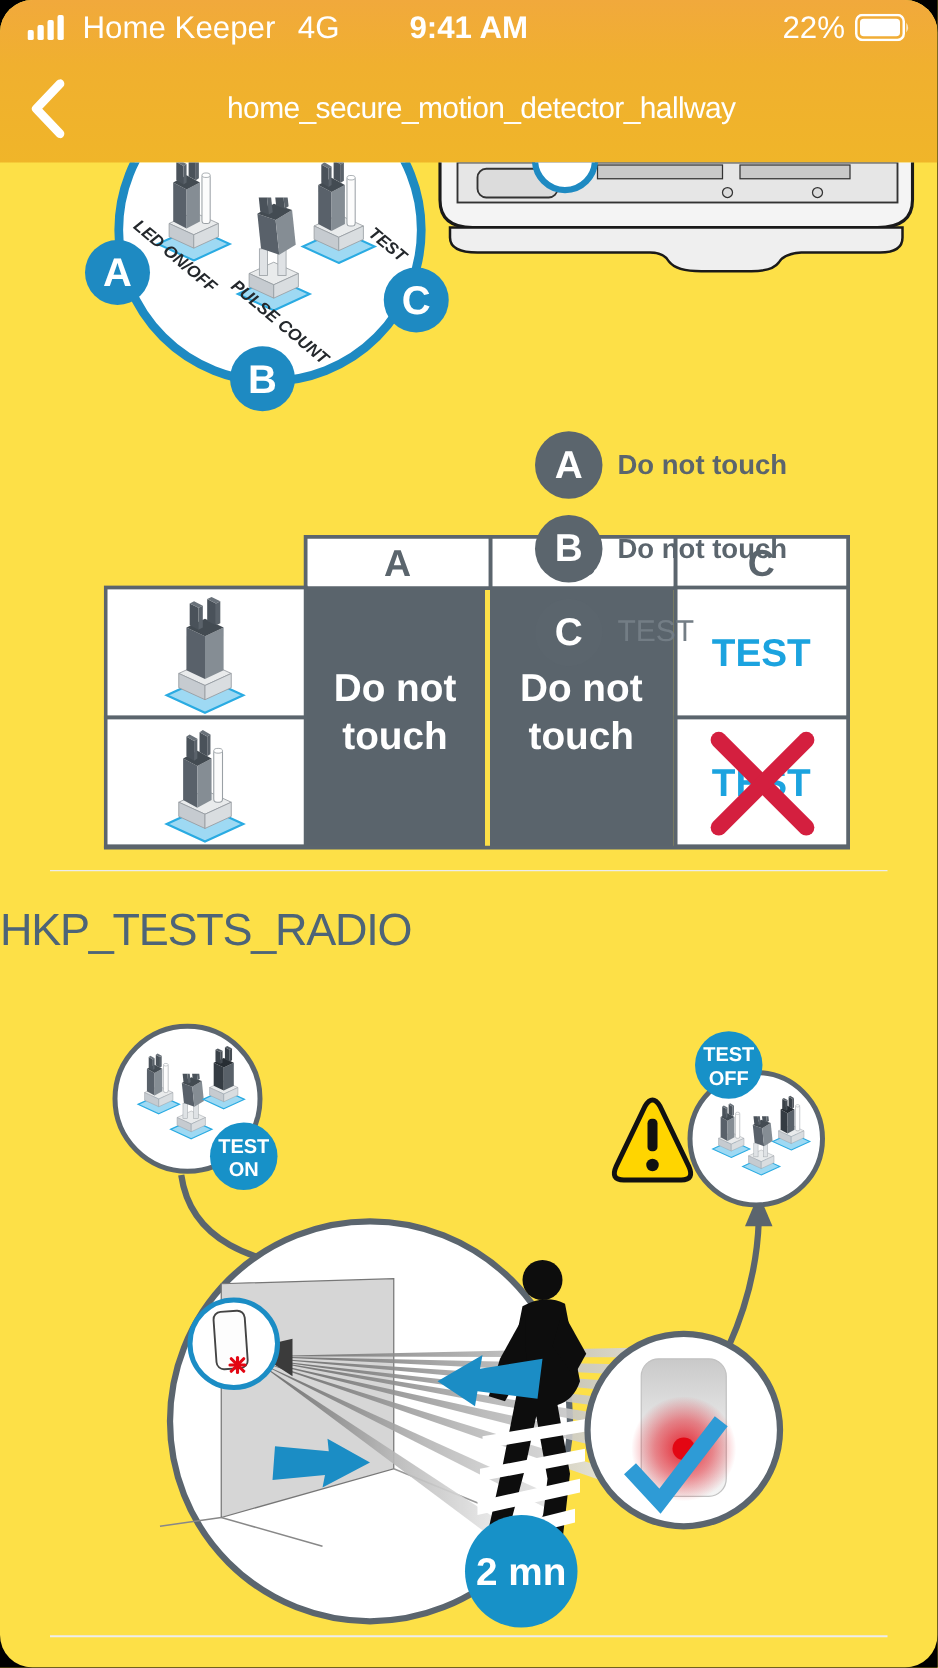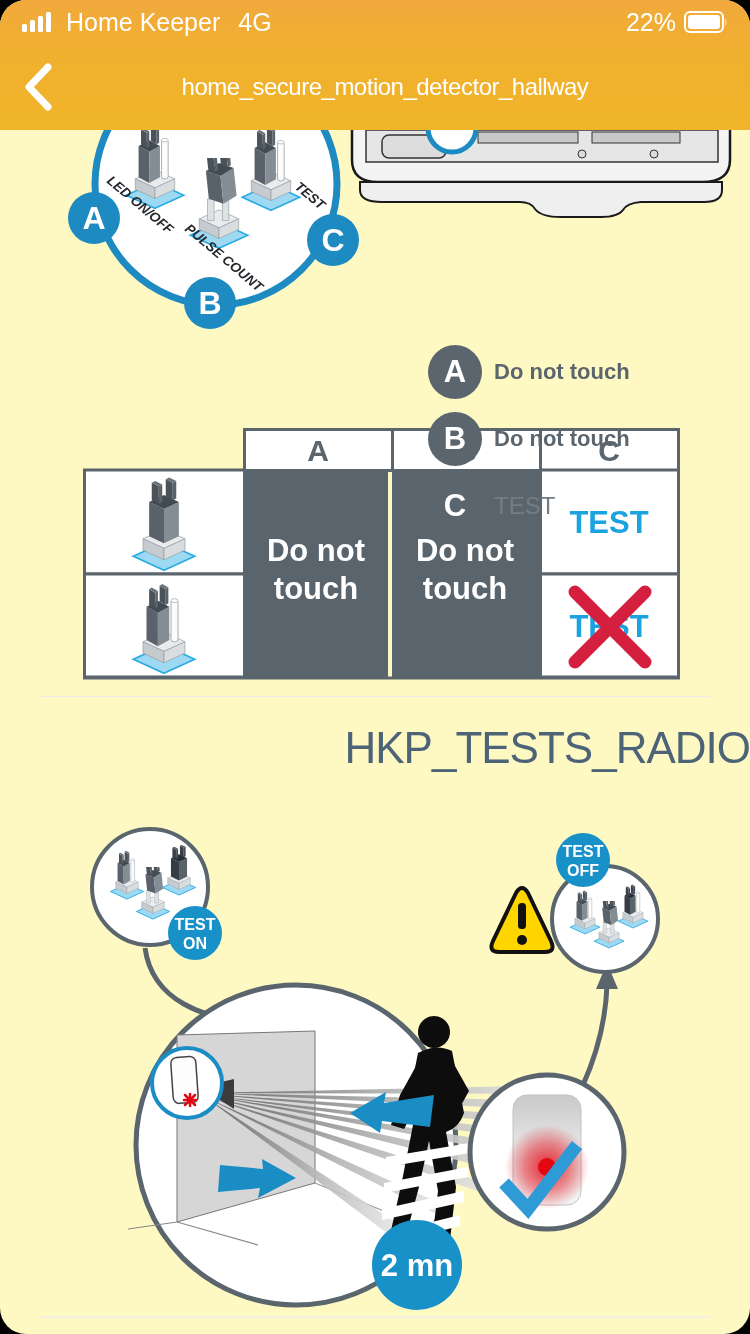--- a/index.html
+++ b/index.html
@@ -1,36 +1,36 @@
 <!DOCTYPE html>
 <html><head>
 <meta charset="utf-8">
 <style>
   html,body{margin:0;padding:0;background:#000;}
   body{width:750px;height:1334px;font-family:"Liberation Sans",sans-serif;-webkit-font-smoothing:antialiased;}
-  .screen{position:relative;width:750px;height:1334px;background:#fef9c3;border-radius:26px;overflow:hidden;}
+  .screen{position:relative;width:750px;height:1334px;background:#fde047;border-radius:26px;overflow:hidden;}
   
   .header{background:linear-gradient(180deg,#f1a93c 0%,#f0b02f 40%,#f0b529 100%);}
   .statusbar{height:44px;display:flex;align-items:center;padding:0 22px;color:#fff;font-size:25px;position:relative;}
   .sb-left{display:flex;align-items:center;gap:10px;}
   .sb-time{position:absolute;left:0;right:0;text-align:center;font-weight:bold;font-size:25px;}
   .sb-right{margin-left:auto;display:flex;align-items:center;gap:8px;z-index:1;}
   .navbar{height:86px;display:flex;align-items:center;position:relative;}
   .back-btn{position:absolute;left:14px;top:14px;width:48px;height:58px;display:flex;align-items:center;justify-content:center;cursor:pointer;}
   .nav-title{flex:1;text-align:center;color:#fff;font-size:24px;font-weight:normal;padding-left:30px;padding-right:10px;letter-spacing:-0.5px;white-space:nowrap;overflow:hidden;}
   
   .section1{position:relative;height:290px;}
   .legend{position:absolute;left:428px;top:215px;width:300px;}
   .legend-row{display:flex;align-items:center;margin-bottom:13px;height:54px;}
   .legend-key{width:54px;height:54px;border-radius:50%;background:#5b656d;color:#fff;font-weight:bold;font-size:31px;display:flex;align-items:center;justify-content:center;flex:0 0 54px;}
   .legend-text{margin-left:12px;font-weight:bold;font-size:22px;color:#5b656d;}
   .legend-text.light{font-weight:normal;font-size:24px;color:#737d85;}
   .jtable{display:block;margin:8px 0 0 83px;}
   .divider{height:1px;background:#ececec;margin:16px 40px 0 40px;}
-  .radio-heading{margin:26px 0 0 0;text-align:right;font-size:44px;font-weight:normal;color:#4d6478;letter-spacing:-1px;}
+  .radio-heading{margin:26px 0 0 0;text-align:left;font-size:36px;font-weight:normal;color:#4d6478;letter-spacing:-1px;}
   .section2{display:block;margin-top:22px;}
   
   .jdark{--capL:#353c43;--capR:#596169;--capT:#272d33;--prL:#3a4148;--prT:#555c63;--prR:#464d54;}
   .capL{fill:var(--capL,#59616a);}
   .capR{fill:var(--capR,#858d94);}
   .capT{fill:var(--capT,#434b52);}
   .prL{fill:var(--prL,#4a525a);}
   .prT{fill:var(--prT,#6a727a);}
   .prR{fill:var(--prR,#5a626a);}
   text{font-family:"Liberation Sans",sans-serif;}
@@ -98,20 +98,21 @@
       <div class="sb-left">
         <svg width="34" height="22" viewBox="0 0 34 22">
           <rect x="0" y="13" width="5" height="8" rx="1.5" fill="#fff"></rect>
           <rect x="8" y="9" width="5" height="12" rx="1.5" fill="#fff"></rect>
           <rect x="16" y="5" width="5" height="16" rx="1.5" fill="#fff"></rect>
           <rect x="24" y="1" width="5" height="20" rx="1.5" fill="#fff"></rect>
         </svg>
         <span>Home Keeper</span>
         <span style="margin-left:8px;">4G</span>
       </div>
+      <div class="sb-time">9:41 AM</div>
       <div class="sb-right">
         <span>22%</span>
         <svg width="44" height="22" viewBox="0 0 44 22">
           <rect x="1" y="1" width="38" height="20" rx="5" fill="none" stroke="#fff" stroke-width="2"></rect>
           <rect x="4" y="4" width="32" height="14" rx="3" fill="#fff"></rect>
           <path d="M41,7 q3,4 0,8 z" fill="#fff" opacity="0.7"></path>
         </svg>
       </div>
     </div>
     <div class="navbar">

